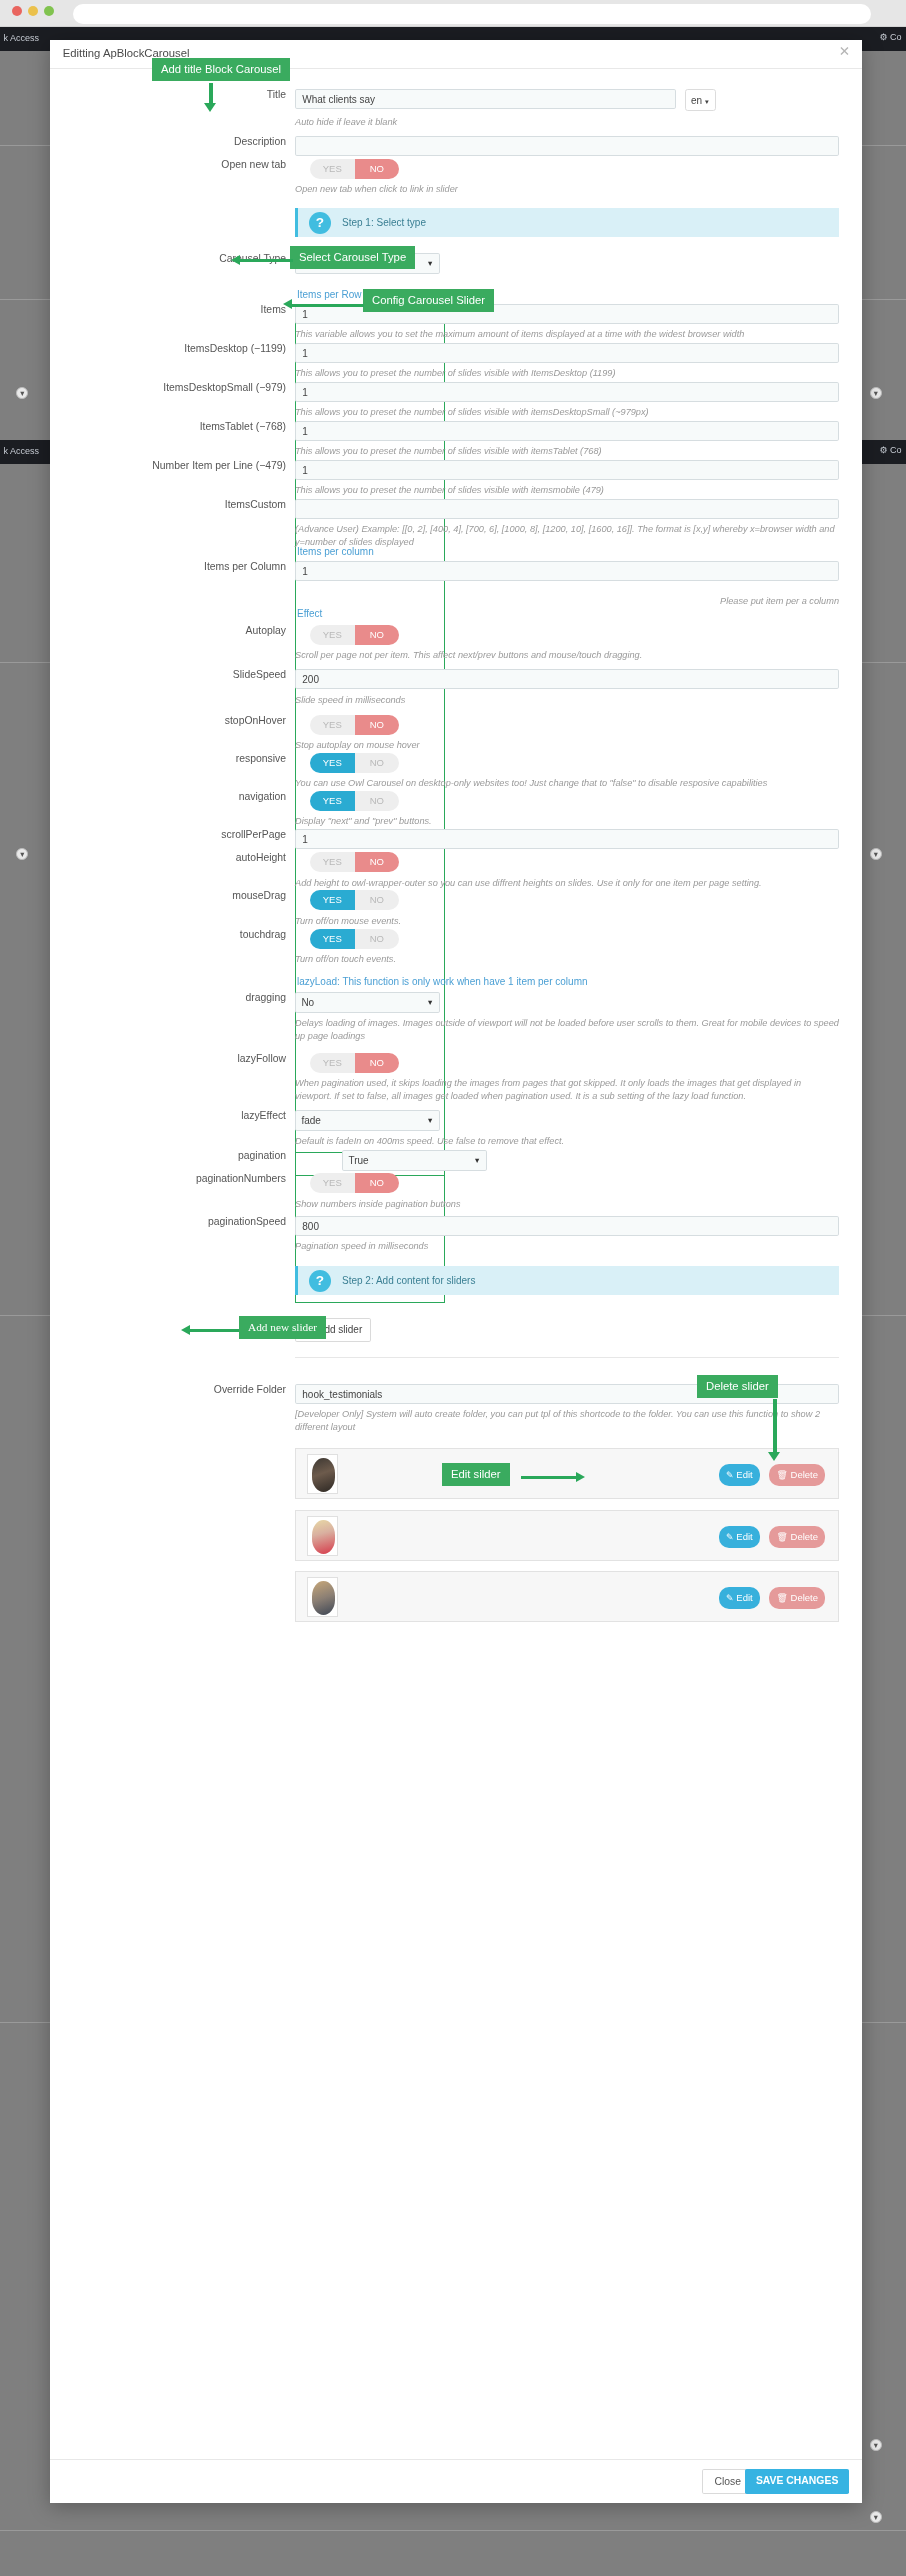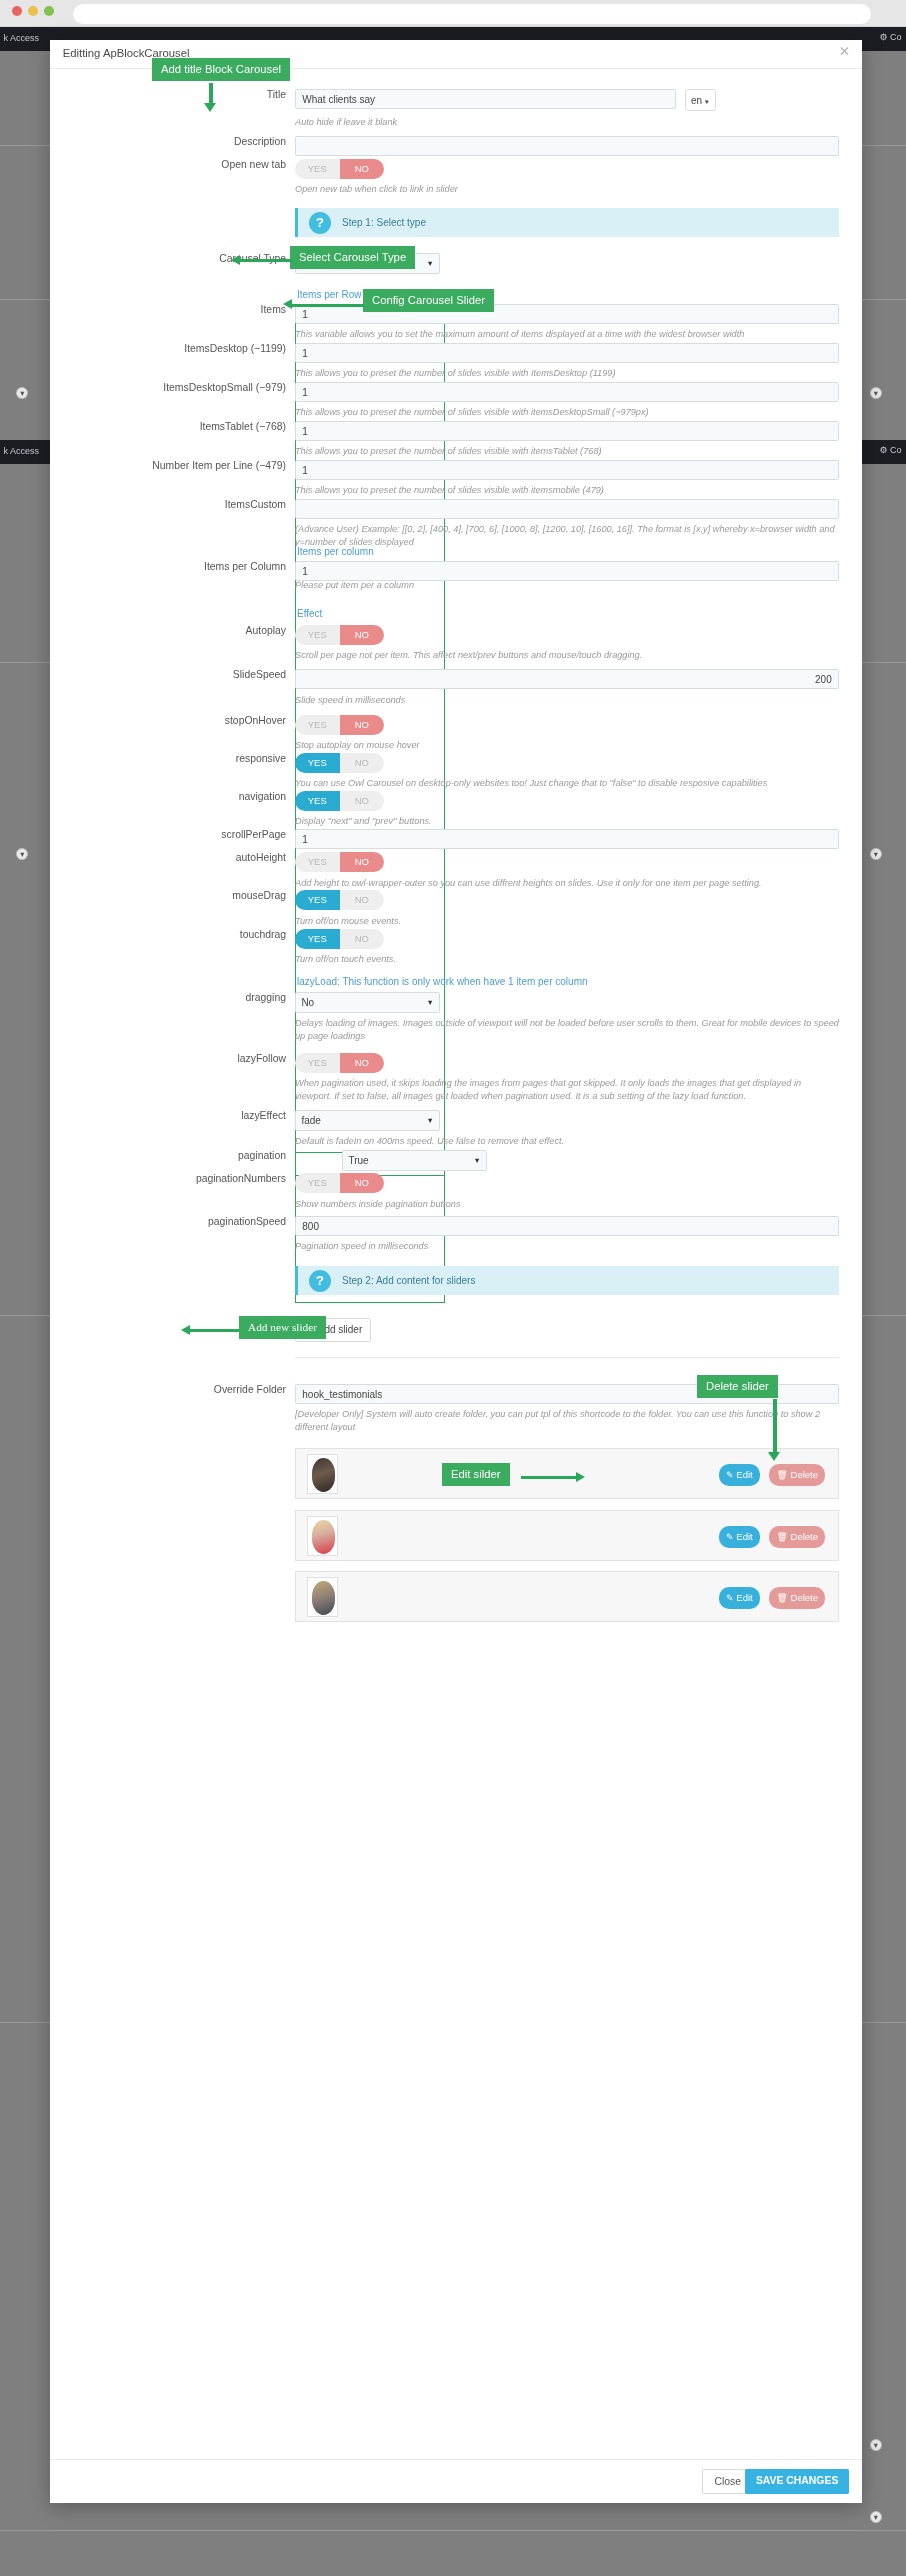--- a/index.html
+++ b/index.html
@@ -77,21 +77,21 @@
     font-size:10px; color:#444; padding:0 6.3px; outline:none;
     font-family:"Liberation Sans", sans-serif;
     border-radius:1.8px;
   }
   .help {
     position:absolute; left:245px; font-size:9.2px; color:#9a9a9a;
     font-style:italic; line-height:1.45; width:544px;
   }
 
   
-  .toggle { display:inline-flex; width:89px; height:20px; border-radius:10px; overflow:hidden; cursor:pointer; }
+  .toggle { display:inline-flex; width:89px; height:20px; border-radius:10px; overflow:hidden; cursor:pointer;margin-left:15px; }
   .toggle div { flex:1; text-align:center; line-height:20px; font-size:9.5px; }
   .tg-off-yes { background:#eeeeee; color:#b9b9b9; }
   .tg-on-yes  { background:#2aabd2; color:#fff; }
   .tg-off-no  { background:#eeeeee; color:#b9b9b9; }
   .tg-on-no   { background:#e98b8b; color:#fff; }
 
   
   select.sel, .fakesel {
     width:109px; height:21px; border:0.9px solid #d6dde0; background:#f7fafa;
     font-size:10px; color:#444; padding:0 5.4px; outline:none;
@@ -326,38 +326,38 @@
       <div class="ctl"><input class="txt" style="width: 544px;" value=""></div>
     </div>
     <div class="help" style="top:454px;">(Advance User) Example: [[0, 2], [400, 4], [700, 6], [1000, 8], [1200, 10], [1600, 16]]. The format is [x,y] whereby x=browser width and y=number of slides displayed</div>
 
     <div class="sect" style="top:477px;">Items per column</div>
 
     <div class="frow" style="top:492px;">
       <div class="lbl">Items per Column</div>
       <div class="ctl"><input class="txt" style="width: 544px;" value="1"></div>
     </div>
-    <div class="help" style="top:510px;">Please put item per a column</div>
+    <div class="help" style="top:526px;text-align:right;">Please put item per a column</div>
 
     <div class="sect" style="top:539px;">Effect</div>
 
     <div class="frow" style="top:556px;">
       <div class="lbl">Autoplay</div>
       <div class="ctl">
         <div class="toggle">
           <div class="tg-off-yes">YES</div>
           <div class="tg-on-no">NO</div>
         </div>
       </div>
     </div>
     <div class="help" style="top:580px;">Scroll per page not per item. This affect next/prev buttons and mouse/touch dragging.</div>
 
     <div class="frow" style="top:600px;">
       <div class="lbl">SlideSpeed</div>
-      <div class="ctl"><input class="txt" style="width: 544px; text-align: right;" value="200"></div>
+      <div class="ctl"><input class="txt" style="width: 544px;" value="200"></div>
     </div>
     <div class="help" style="top:625px;">Slide speed in milliseconds</div>
 
     <div class="frow" style="top:646px;">
       <div class="lbl">stopOnHover</div>
       <div class="ctl">
         <div class="toggle">
           <div class="tg-off-yes">YES</div>
           <div class="tg-on-no">NO</div>
         </div>

